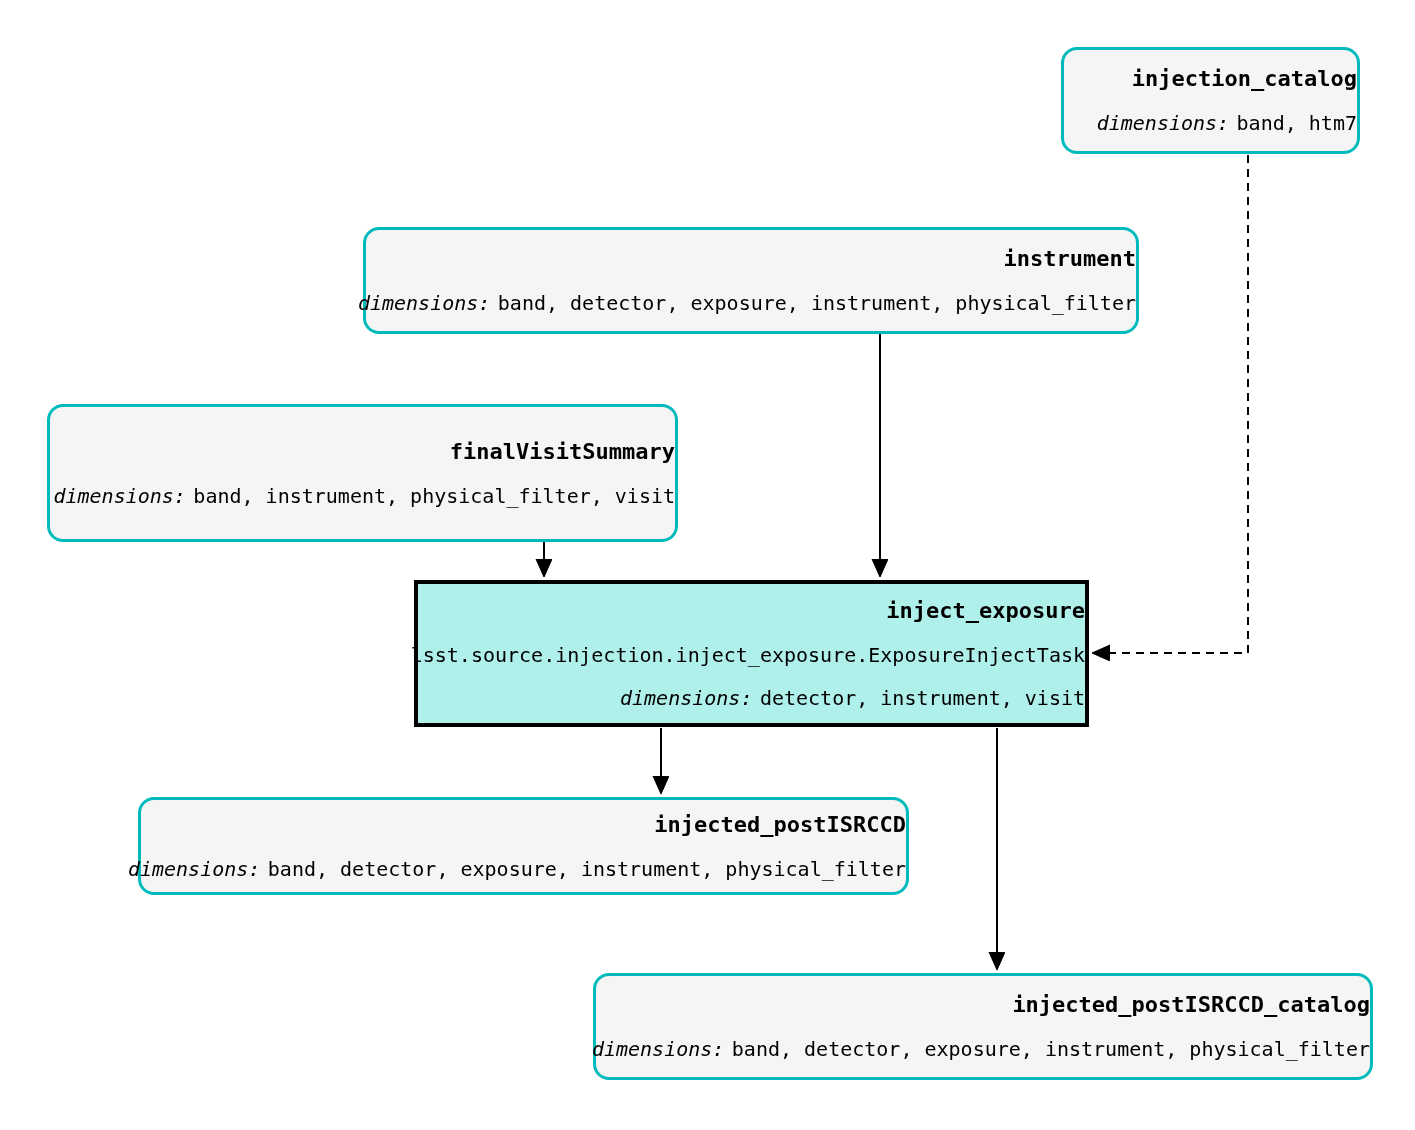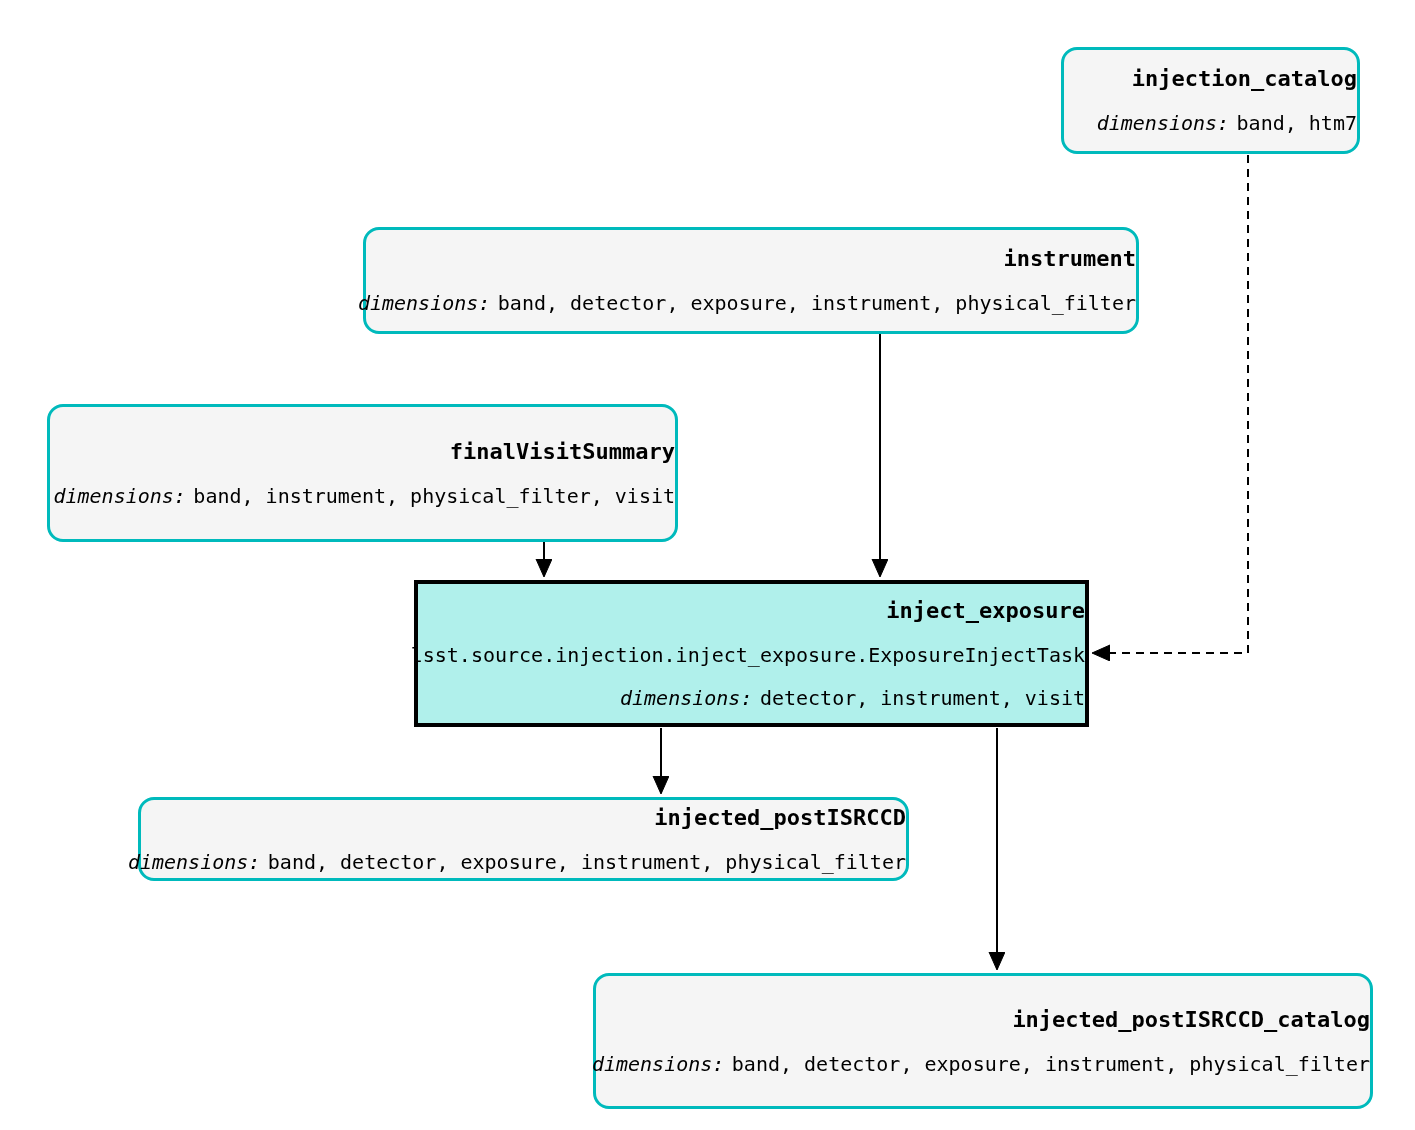--- a/index.html
+++ b/index.html
@@ -96,27 +96,27 @@
   </div>
 
   <div class="node task" style="left:414px; top:580px; width:675px; height:147px;">
     <div class="node-title">inject_exposure</div>
     <div class="node-line">lsst.source.injection.inject_exposure.ExposureInjectTask</div>
     <div class="node-line">
       <span class="dims-label">dimensions:</span><span class="dims-value">detector, instrument, visit</span>
     </div>
   </div>
 
-  <div class="node dataset" style="left:138px; top:797px; width:771px; height:84px;">
+  <div class="node dataset" style="left:138px; top:797px; width:771px; height:98px;">
     <div class="node-title">injected_postISRCCD</div>
     <div class="node-line">
       <span class="dims-label">dimensions:</span><span class="dims-value">band, detector, exposure, instrument, physical_filter</span>
     </div>
   </div>
 
-  <div class="node dataset" style="left:593px; top:973px; width:780px; height:136px;">
+  <div class="node dataset" style="left:593px; top:973px; width:780px; height:107px;">
     <div class="node-title">injected_postISRCCD_catalog</div>
     <div class="node-line">
       <span class="dims-label">dimensions:</span><span class="dims-value">band, detector, exposure, instrument, physical_filter</span>
     </div>
   </div>
 
 </div>
 
 </body></html>

